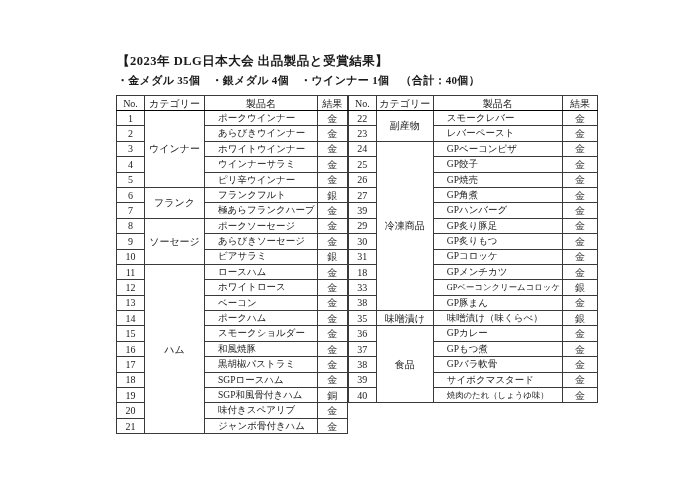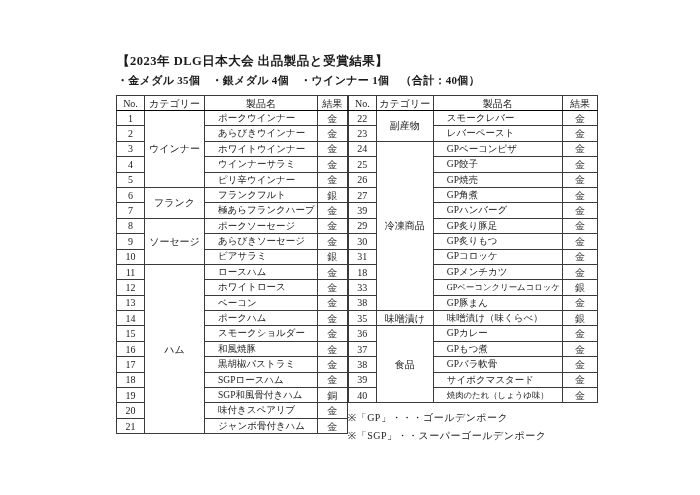--- a/index.html
+++ b/index.html
@@ -304,19 +304,15 @@
               <td class="product">サイボクマスタード</td>
               <td class="result">金</td>
             </tr>
             <tr>
               <td>40</td>
               <td class="product small">焼肉のたれ（しょうゆ味）</td>
               <td class="result">金</td>
             </tr>
           </tbody>
       </table>
-      <div class="notes" id="notes">
-          <div class="note-line">※「GP」・・・ゴールデンポーク</div>
-          <div class="note-line">※「SGP」・・スーパーゴールデンポーク</div>
-        </div>
     </div>
   </div>
 </div>
 
 </body></html>

